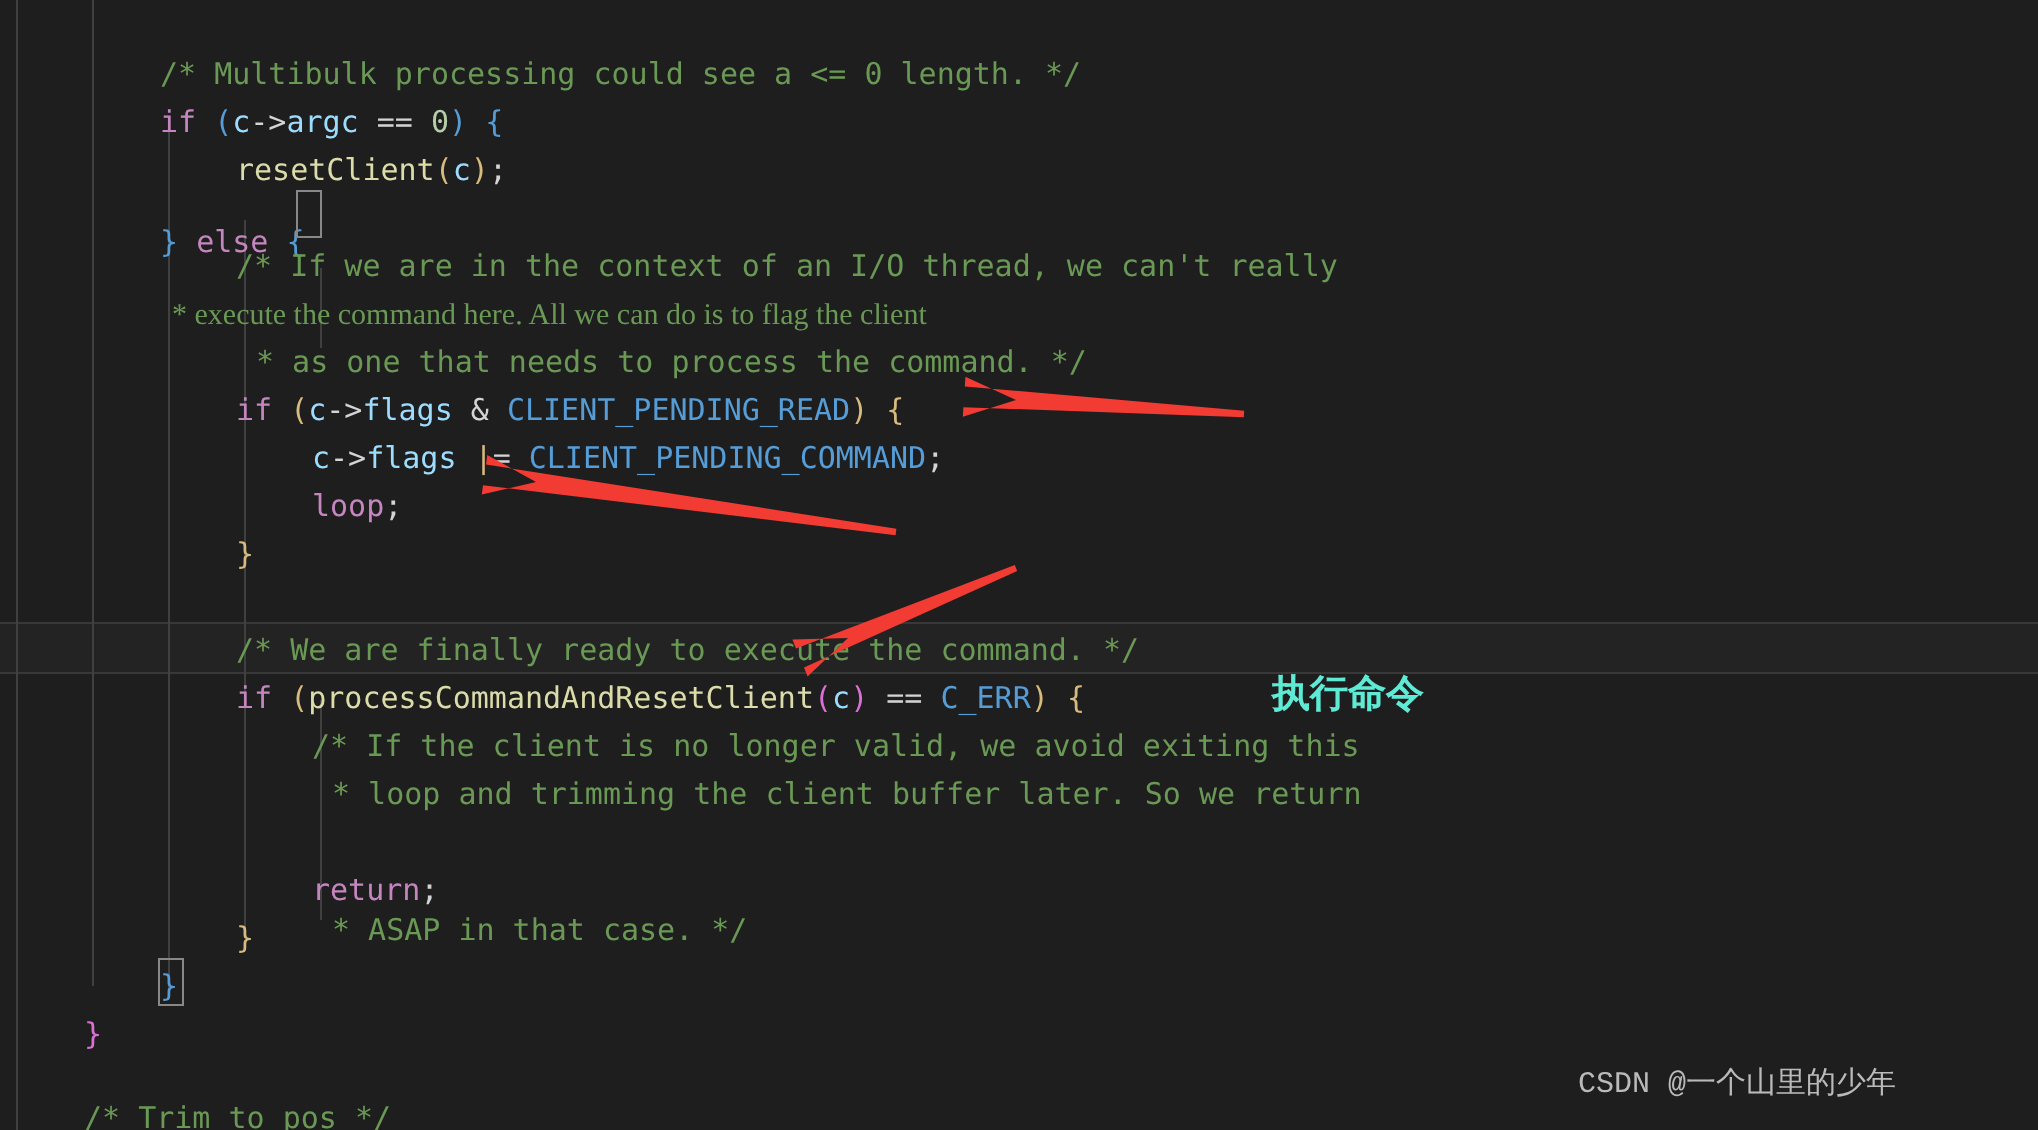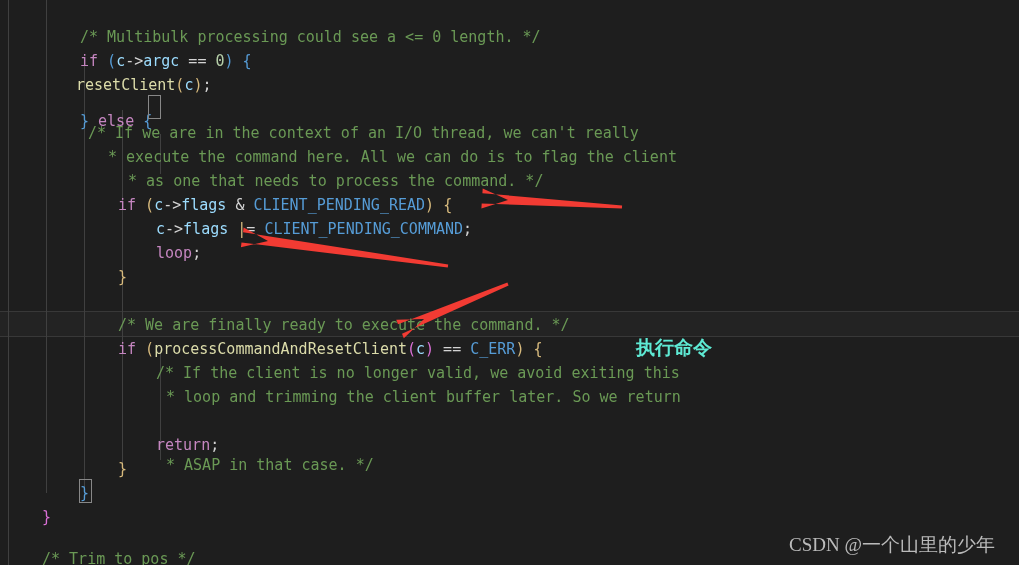--- a/index.html
+++ b/index.html
@@ -92,22 +92,22 @@
     font-size: 19px;
     font-weight: 600;
     line-height: 24px;
     white-space: nowrap;
   }
 
   
   #watermark {
     position: absolute;
     color: #C8C8C8;
-    font-family: Liberation Serif, serif;
-    font-size: 19px;
+    font-family: Liberation Mono, monospace;
+    font-size: 15px;
     white-space: nowrap;
     opacity: 0.92;
   }
 </style>
 </head>
 <body>
 
 <div id="screen">
 
   <div id="code-surface">
@@ -120,24 +120,24 @@
         <div class="indent-guide" style="left: 84px; top: 62px; height: 432px; background: rgb(64, 64, 64);"></div>
         <div class="indent-guide" style="left: 122px; top: 110px; height: 300px; background: rgb(64, 64, 64);"></div>
         <div class="indent-guide" style="left: 122px; top: 350px; height: 118px; background: rgb(64, 64, 64);"></div>
         <div class="indent-guide" style="left: 160px; top: 350px; height: 110px; background: rgb(64, 64, 64);"></div>
         <div class="indent-guide" style="left: 160px; top: 134px; height: 40px; background: rgb(64, 64, 64);"></div>
       </div>
 
     <div id="lines-layer">
         <div class="code-line" style="top: 25px;"><span class="ln-text" style="margin-left: 80px;"><span class="t-comment">/* Multibulk processing could see a &lt;= 0 length. */</span></span></div>
         <div class="code-line" style="top: 49px;"><span class="ln-text" style="margin-left: 80px;"><span class="t-keyword">if</span><span class="t-plain"> </span><span class="t-br1">(</span><span class="t-var">c</span><span class="t-op">-&gt;</span><span class="t-var">argc</span><span class="t-op"> == </span><span class="t-num">0</span><span class="t-br1">)</span><span class="t-plain"> </span><span class="t-br1">{</span></span></div>
-        <div class="code-line" style="top: 73px;"><span class="ln-text" style="margin-left: 76px;"><span class="t-func">resetClient</span><span class="t-br2">(</span><span class="t-var">c</span><span class="t-br2">)</span><span class="t-plain">;</span></span></div>
+        <div class="code-line" style="top: 73px;"><span class="ln-text" style="margin-left: 118px;"><span class="t-func">resetClient</span><span class="t-br2">(</span><span class="t-var">c</span><span class="t-br2">)</span><span class="t-plain">;</span></span></div>
         <div class="code-line" style="top: 97px; margin-top: 12px;"><span class="ln-text" style="margin-left: 80px;"><span class="t-br1">}</span><span class="t-plain"> </span><span class="t-keyword">else</span><span class="t-plain"> </span><span class="t-br1">{</span></span></div>
-        <div class="code-line" style="top: 121px;"><span class="ln-text" style="margin-left: 88px;"><span class="t-comment">/* If we are in the context of an I/O thread, we can't really</span></span></div>
-        <div class="code-line" style="top: 145px;"><span class="ln-text" style="margin-left: 108px;"><span class="t-comment">* execute the command here. All we can do is to flag the client</span></span></div>
+        <div class="code-line" style="top: 121px;"><span class="ln-text" style="margin-left: 118px;"><span class="t-comment">/* If we are in the context of an I/O thread, we can't really</span></span></div>
+        <div class="code-line" style="top: 145px;"><span class="ln-text" style="margin-left: 86px; font-family: Liberation Serif, serif;"><span class="t-comment">* execute the command here. All we can do is to flag the client</span></span></div>
         <div class="code-line" style="top: 169px;"><span class="ln-text" style="margin-left: 128px;"><span class="t-comment">* as one that needs to process the command. */</span></span></div>
         <div class="code-line" style="top: 193px;"><span class="ln-text" style="margin-left: 118px;"><span class="t-keyword">if</span><span class="t-plain"> </span><span class="t-br2">(</span><span class="t-var">c</span><span class="t-op">-&gt;</span><span class="t-var">flags</span><span class="t-op"> &amp; </span><span class="t-br1">CLIENT_PENDING_READ</span><span class="t-br2">)</span><span class="t-plain"> </span><span class="t-br2">{</span></span></div>
         <div class="code-line" style="top: 217px;"><span class="ln-text" style="margin-left: 156px;"><span class="t-var">c</span><span class="t-op">-&gt;</span><span class="t-var">flags</span><span class="t-plain"> </span><span class="t-br2">|</span><span class="t-op">= </span><span class="t-br1">CLIENT_PENDING_COMMAND</span><span class="t-plain">;</span></span></div>
         <div class="code-line" style="top: 241px;"><span class="ln-text" style="margin-left: 156px;"><span class="t-keyword">loop</span><span class="t-plain">;</span></span></div>
         <div class="code-line" style="top: 265px;"><span class="ln-text" style="margin-left: 118px;"><span class="t-br2">}</span></span></div>
         <div class="code-line" style="top: 289px;"><span class="ln-text" style="margin-left: 118px;"></span></div>
         <div class="code-line" style="top: 313px;"><span class="ln-text" style="margin-left: 118px;"><span class="t-comment">/* We are finally ready to execute the command. */</span></span></div>
         <div class="code-line" style="top: 337px;"><span class="ln-text" style="margin-left: 118px;"><span class="t-keyword">if</span><span class="t-plain"> </span><span class="t-br2">(</span><span class="t-func">processCommandAndResetClient</span><span class="t-br3">(</span><span class="t-var">c</span><span class="t-br3">)</span><span class="t-op"> == </span><span class="t-br1">C_ERR</span><span class="t-br2">)</span><span class="t-plain"> </span><span class="t-br2">{</span></span></div>
         <div class="code-line" style="top: 361px;"><span class="ln-text" style="margin-left: 156px;"><span class="t-comment">/* If the client is no longer valid, we avoid exiting this</span></span></div>
         <div class="code-line" style="top: 385px;"><span class="ln-text" style="margin-left: 166px;"><span class="t-comment">* loop and trimming the client buffer later. So we return</span></span></div>

